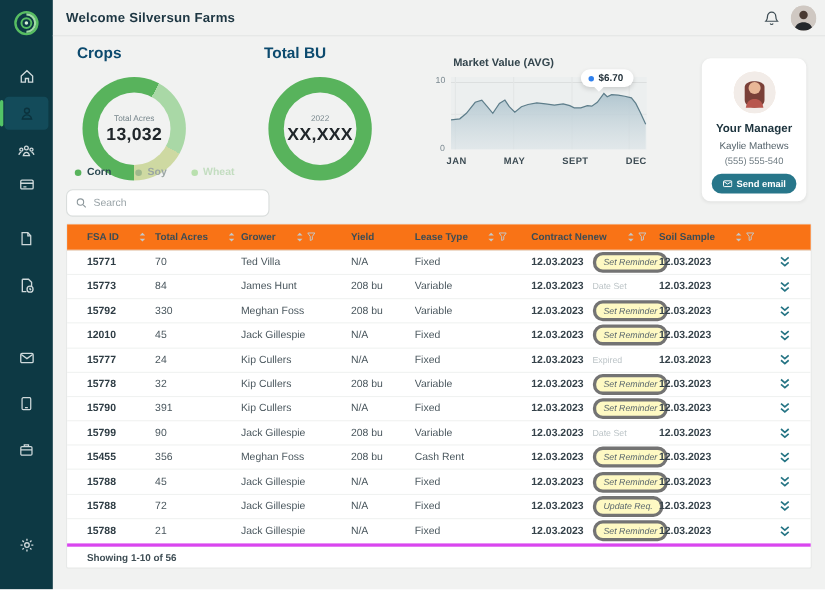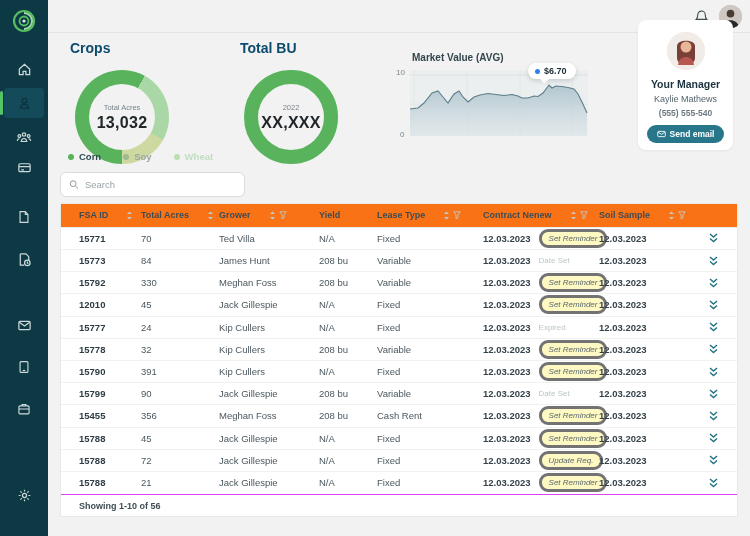--- a/index.html
+++ b/index.html
@@ -36,25 +36,25 @@
 
   
   .chart-plot { position:absolute; left:410px; top:70px; width:178px; height:66px; background:#ecefef; }
   .chart-ylab { position:absolute; font-size:8px; color:#7a8890; }
   .chart-xlabs { position:absolute; left:406px; top:141px; width:182px; display:flex; justify-content:space-between; font-size:8.5px; font-weight:700; color:#3d4c54; letter-spacing:.4px; }
   .tooltip { position:absolute; left:528px; top:63px; background:#fff; border-radius:10px; padding:3px 9px 3px 7px; box-shadow:0 2px 5px rgba(0,0,0,.15); display:flex; align-items:center; gap:4px; font-size:9px; font-weight:800; color:#22313a; z-index:3; }
   .tooltip::after { content:''; position:absolute; left:13px; bottom:-3px; width:7px; height:7px; background:#fff; transform:rotate(45deg); }
   .tooltip-dot { width:5px; height:5px; border-radius:50%; background:#2f80ed; }
 
   
-  .manager-card { position:absolute; left:638px; top:20px; width:95px; height:130px; background:#fff; border-radius:8px; box-shadow:0 1px 3px rgba(0,0,0,.06); display:flex; flex-direction:column; align-items:center; text-align:center; }
+  .manager-card { position:absolute; left:638px; top:53px; width:95px; height:130px; background:#fff; border-radius:8px; box-shadow:0 1px 3px rgba(0,0,0,.06); display:flex; flex-direction:column; align-items:center; text-align:center; }
   .avatar-lg { margin-top:12px; width:38px; height:38px; border-radius:50%; overflow:hidden; background:#f3e6dc; }
   .mgr-heading { margin-top:8px; font-size:10.5px; font-weight:800; color:#1c333d; }
   .mgr-name { margin-top:4px; font-size:9px; color:#55636b; }
-  .mgr-phone { margin-top:4px; font-size:8.5px; color:#6d7a80;font-weight:bold; }
+  .mgr-phone { margin-top:4px; font-size:8.5px; color:#6d7a80; }
   .send-email { margin-top:7px; display:flex; align-items:center; gap:4px; background:#27768a; color:#fff; font-size:8.5px; font-weight:700; border:none; border-radius:10px; padding:4px 10px; cursor:pointer; }
 
   
   .search-box { position:absolute; left:60px; top:172px; width:185px; height:25px; background:#fff; border:1px solid #d9dddc; border-radius:6px; display:flex; align-items:center; padding:0 8px; gap:6px; }
   .search-box input { border:none; outline:none; width:100%; font-size:9.5px; color:#444; background:transparent; font-family:"Liberation Sans",sans-serif; }
   .search-box input::placeholder { color:#9aa4a8; }
 
   
   .table { position:absolute; left:60px; top:203px; width:678px; height:314px; background:#fff; border:1px solid #e7e9e8; border-radius:2px; display:flex; flex-direction:column; }
   .tgrid { display:grid; grid-template-columns:62px 78px 100px 58px 106px 116px 95px 1fr; align-items:center; padding:0 18px; }
@@ -64,21 +64,21 @@
   .trow { height:22.2px; border-bottom:1px solid #f0f2f1; font-size:9.5px; color:#4a575e; }
   .trow:last-child { border-bottom:none; }
   .cell-id { font-weight:700; color:#2e3c44; }
   .cell-date { font-weight:700; color:#35424a; }
   .cell-contract { display:flex; align-items:center; gap:8px; }
   .chip { font-size:8px; color:#5a676d; border:3px solid #737373; border-radius:9px; padding:2px 7px; background:#fef9c3; white-space:nowrap; cursor:pointer;font-style:italic; }
   .muted { font-size:8px; color:#bcc4c7; white-space:nowrap; }
   .cell-action { display:flex; justify-content:flex-end; }
 
   
-  .tfoot { margin-top:auto; height:23px; border-top:1px solid #d946ef; display:flex; align-items:center; padding:0 18px; }
+  .tfoot { margin-top:auto; height:23px; border-top:3px solid #d946ef; display:flex; align-items:center; padding:0 18px; }
   .showing { font-size:9px; font-weight:700; color:#3f4e55; }
   .foot-right { margin-left:auto; display:flex; align-items:center; gap:14px; }
   .download { font-size:9px; font-weight:700; color:#1f6f7f; cursor:pointer; }
   .pager { display:flex; align-items:center; gap:9px; }
   .pg-arrow { font-size:11px; color:#3c4a52; cursor:pointer; line-height:1; }
   .pg-num { font-size:9px; color:#4b5860; cursor:pointer; min-width:10px; text-align:center; }
   .pg-num.active { background:#256d7d; color:#fff; width:16px; height:16px; border-radius:3px; display:flex; align-items:center; justify-content:center; font-weight:700; }
 </style>
 </head>
 <body>
@@ -161,20 +161,21 @@
       <div class="nav-item">
         <svg width="15" height="15" viewBox="0 0 16 16" fill="none" stroke-width="1.3">
             <circle cx="8" cy="8" r="2.2"></circle>
             <path d="M8 1.8v2M8 12.2v2M1.8 8h2M12.2 8h2M3.6 3.6l1.4 1.4M11 11l1.4 1.4M12.4 3.6 11 5M5 11l-1.4 1.4"></path>
           </svg>
       </div>
     </div>
   </div>
 
   <div class="header">
+    <div class="header-title">Welcome Silversun Farms</div>
     <div class="header-right">
       <svg width="15" height="15" viewBox="0 0 16 16" fill="none" stroke="#3f4e55" stroke-width="1.2" style="cursor:pointer">
           <path d="M8 2.2a4 4 0 0 0-4 4c0 3-1 4.2-1.6 4.8h11.2C13 10.4 12 9.2 12 6.2a4 4 0 0 0-4-4z"></path>
           <path d="M6.6 13.2a1.5 1.5 0 0 0 2.8 0"></path>
         </svg>
       <div class="avatar-sm" style="cursor:pointer">
         <svg width="23" height="23" viewBox="0 0 24 24">
             <rect width="24" height="24" fill="#cfc8c2"></rect>
             <circle cx="12" cy="9" r="4" fill="#4a3b33"></circle>
             <path d="M3 24c1-6 5-8 9-8s8 2 9 8z" fill="#24282c"></path>
@@ -229,20 +230,26 @@
       <line x1="110" y1="0" x2="110" y2="66" stroke="#e3e6e6" stroke-width="1"></line>
       <line x1="162" y1="0" x2="162" y2="66" stroke="#e3e6e6" stroke-width="1"></line>
       <path d="M0,39 L8,38 L14,33 L22,23 L28,21 L33,27 L38,33 L44,24 L49,21 L53,27 L58,32 L64,27 L70,25 L78,23.5 L86,24.5 L94,25.5 L102,24.5 L108,26 L112,28 L118,28 L124,26 L128,26.5 L133,23 L139,15 L142,18 L146,16 L152,16.5 L158,17.5 L164,19 L168,24 L172,32 L177,43 L177,66 L0,66 Z" fill="url(#areaFill)"></path>
       <path d="M0,39 L8,38 L14,33 L22,23 L28,21 L33,27 L38,33 L44,24 L49,21 L53,27 L58,32 L64,27 L70,25 L78,23.5 L86,24.5 L94,25.5 L102,24.5 L108,26 L112,28 L118,28 L124,26 L128,26.5 L133,23 L139,15 L142,18 L146,16 L152,16.5 L158,17.5 L164,19 L168,24 L172,32 L177,43" fill="none" stroke="#5d7d8a" stroke-width="1.1"></path>
     </svg>
   </div>
   <div class="tooltip">
     <span class="tooltip-dot"></span>
     <span>$6.70</span>
   </div>
+  <div class="chart-xlabs">
+      <span>JAN</span>
+      <span>MAY</span>
+      <span>SEPT</span>
+      <span>DEC</span>
+    </div>
 
   <div class="manager-card">
     <div class="avatar-lg">
       <svg width="38" height="38" viewBox="0 0 38 38">
           <rect width="38" height="38" fill="#f2ece8"></rect>
           <path d="M10 14c0-7 18-7 18 0v12c0 4-4 7-9 7s-9-3-9-7z" fill="#7a4038"></path>
           <circle cx="19" cy="15" r="5.5" fill="#e9b797"></circle>
           <path d="M11 33c1-6 4-8 8-8s7 2 8 8z" fill="#b8574e"></path>
         </svg>
     </div>

